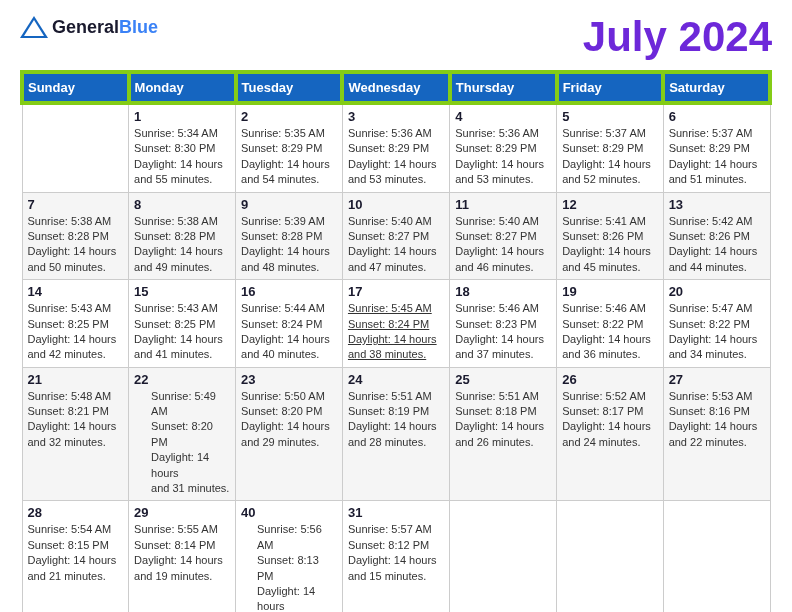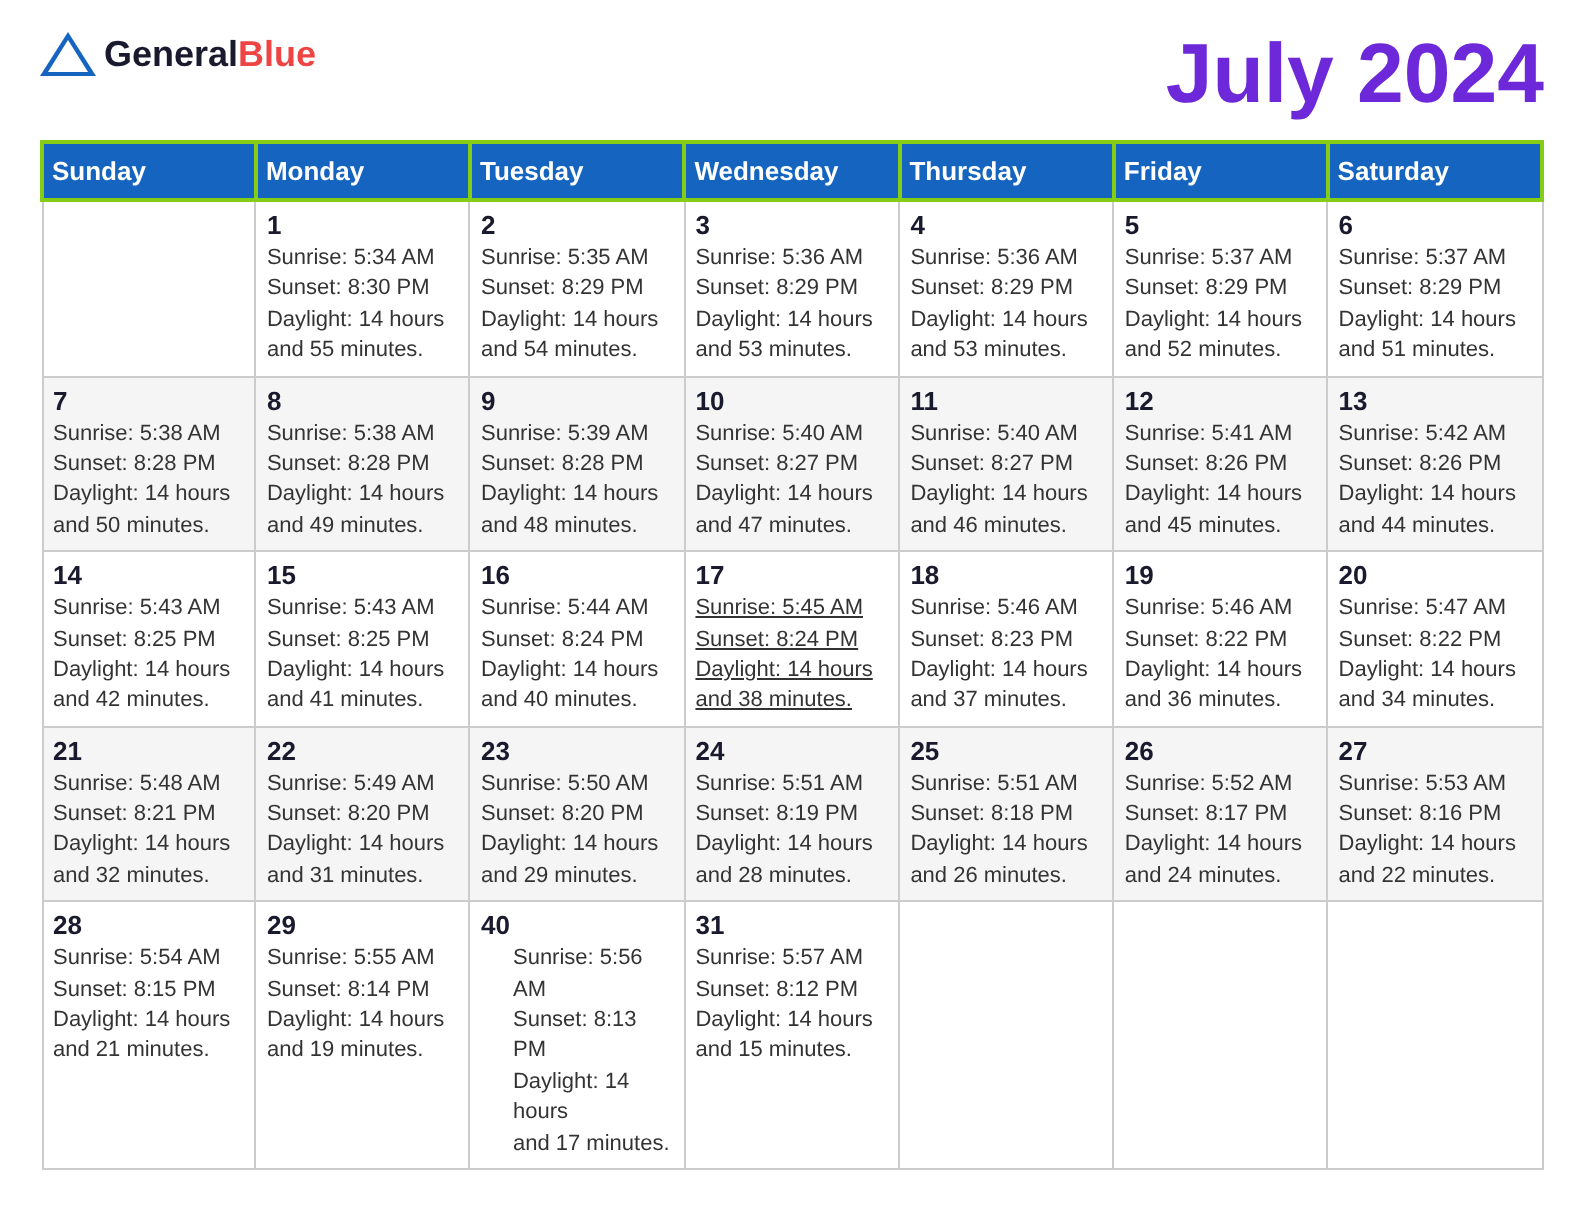--- a/index.html
+++ b/index.html
@@ -22,21 +22,21 @@
       gap: 4px;
     }
     .logo-text-general {
       font-size: 18px;
       font-weight: bold;
       color: #1a1a2e;
     }
     .logo-text-blue {
       font-size: 18px;
       font-weight: bold;
-      color: #ef4444;
+      color: #3b82f6;
     }
     .logo-icon {
       width: 28px;
       height: 22px;
     }
     .title-area {
       text-align: right;
     }
     .main-title {
       font-size: 42px;
@@ -54,21 +54,21 @@
       border-collapse: collapse;
       font-size: 11px;
     }
     .calendar thead th {
       background-color: #1565c0;
       color: #fff;
       padding: 6px 4px;
       text-align: left;
       font-size: 13px;
       font-weight: bold;
-      border: 2px solid #84cc16;
+      border: 4px solid #84cc16;
     }
     .calendar tbody td {
       border: 1px solid #ccc;
       vertical-align: top;
       padding: 4px 5px;
       width: 108px;
       min-height: 80px;
       background: #fff;
     }
     .calendar tbody tr:nth-child(even) td {
@@ -271,21 +271,21 @@
       <tr>
         <td>
           <span class="day-number">21</span>
           <div class="day-info" style="white-space: pre-line;">Sunrise: 5:48 AM
 Sunset: 8:21 PM
 Daylight: 14 hours
 and 32 minutes.</div>
         </td>
         <td>
           <span class="day-number">22</span>
-          <div class="day-info" style="white-space: pre-line;">Sunrise: 5:49 AM
+          <div class="day-info" style="white-space: pre-line; margin-left: 17px;">Sunrise: 5:49 AM
 Sunset: 8:20 PM
 Daylight: 14 hours
 and 31 minutes.</div>
         </td>
         <td>
           <span class="day-number">23</span>
           <div class="day-info" style="white-space: pre-line;">Sunrise: 5:50 AM
 Sunset: 8:20 PM
 Daylight: 14 hours
 and 29 minutes.</div>

